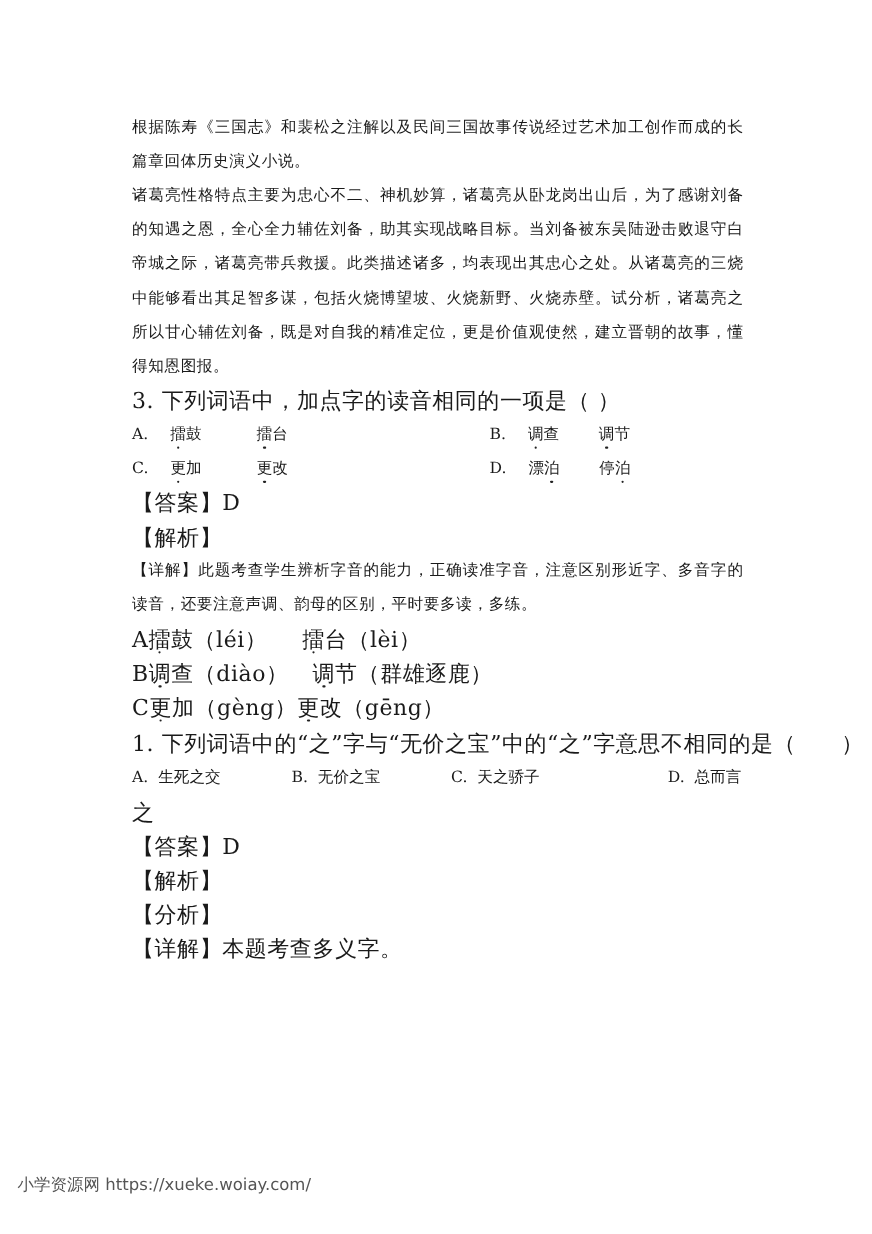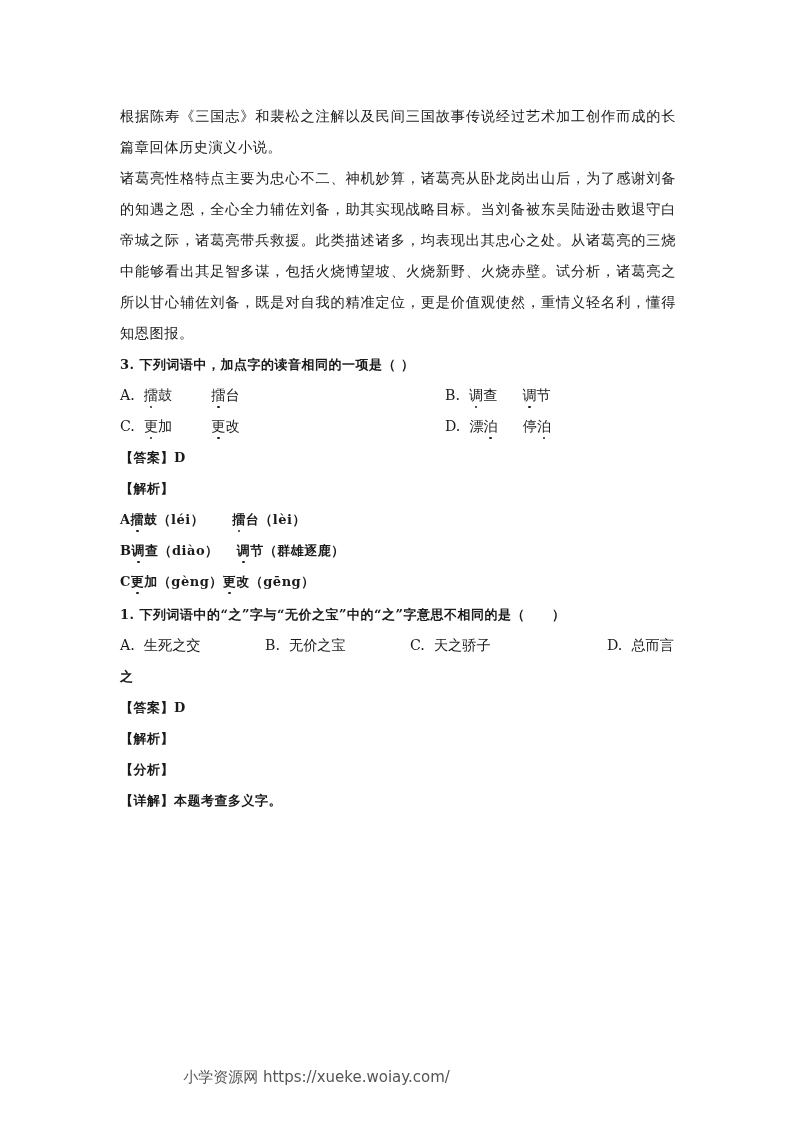--- a/index.html
+++ b/index.html
@@ -1,37 +1,37 @@
 <!DOCTYPE html>
 <html><head>
 <meta charset="utf-8">
 <style>
   html, body { margin: 0; padding: 0; background: #ffffff; }
   body { width: 793px; height: 1122px; position: relative; overflow: hidden;
          font-family: "DejaVu Serif", "Liberation Serif", serif; color: #1a1a1a; }
   .page { position: absolute; left: 120px; top: 101px; width: 556px; }
-  .line { font-size: 13px; line-height: 31px; height: 31px; white-space: nowrap; letter-spacing: 0.5px; font-weight: bold; }
+  .line { font-size: 20px; line-height: 31px; height: 31px; white-space: nowrap; letter-spacing: 0.5px; }
   .para { font-size: 14.2px; line-height: 31px; letter-spacing: 0.55px; text-align: justify; }
   .opts { position: relative; height: 31px; font-size: 14.2px; line-height: 31px; white-space: nowrap; }
   .opts .opt { position: absolute; top: 0; }
-  .w { display: inline-block; }
+  .w { display: inline-block; margin-left: 11px; }
   .dot { position: relative; display: inline-block; }
   .dot::after { content: ""; position: absolute; left: 50%; bottom: 3px; width: 2.5px; height: 2.5px;
                 margin-left: -1.25px; background: #222; border-radius: 50%; }
   .gap { display: inline-block; width: 30px; }
-  .footer { position: absolute; left: 0; width: 633px; top: 1068px; text-align: center;
-            font-family: "DejaVu Sans", "Liberation Sans", sans-serif; font-size: 15px; color: #555; }
+  .footer { position: absolute; left: 0; width: 633px; top: 1068px; text-align: left;
+            font-family: "DejaVu Sans", "Liberation Sans", sans-serif; font-size: 15px; color: #555; padding-left: 16px; }
 </style>
 </head>
 <body>
 
 <div class="page">
 
   <div class="para">根据陈寿《三国志》和裴松之注解以及民间三国故事传说经过艺术加工创作而成的长篇章回体历史演义小说。</div>
-  <div class="para">诸葛亮性格特点主要为忠心不二、神机妙算，诸葛亮从卧龙岗出山后，为了感谢刘备的知遇之恩，全心全力辅佐刘备，助其实现战略目标。当刘备被东吴陆逊击败退守白帝城之际，诸葛亮带兵救援。此类描述诸多，均表现出其忠心之处。从诸葛亮的三烧中能够看出其足智多谋，包括火烧博望坡、火烧新野、火烧赤壁。试分析，诸葛亮之所以甘心辅佐刘备，既是对自我的精准定位，更是价值观使然，重情义轻名利，懂得知恩图报。</div>
+  <div class="para">诸葛亮性格特点主要为忠心不二、神机妙算，诸葛亮从卧龙岗出山后，为了感谢刘备的知遇之恩，全心全力辅佐刘备，助其实现战略目标。当刘备被东吴陆逊击败退守白帝城之际，诸葛亮带兵救援。此类描述诸多，均表现出其忠心之处。从诸葛亮的三烧中能够看出其足智多谋，包括火烧博望坡、火烧新野、火烧赤壁。试分析，诸葛亮之所以甘心辅佐刘备，既是对自我的精准定位，更是价值观使然，建立晋朝的故事，懂得知恩图报。</div>
 
   <div class="line">3. 下列词语中，加点字的读音相同的一项是（ ）</div>
 
   <div class="opts">
     <span class="opt" style="left:0">
       <span>A.</span>&nbsp;
       <span class="w"><span class="dot">擂</span><span>鼓</span></span>
       <span class="gap"></span>
       <span class="w"><span class="dot">擂</span><span>台</span></span>
     </span>
@@ -53,20 +53,21 @@
     <span class="opt" style="left:325px">
       <span>D.</span>&nbsp;
       <span class="w"><span>漂</span><span class="dot">泊</span></span>
       <span class="gap" style="width:16px"></span>
       <span class="w"><span>停</span><span class="dot">泊</span></span>
     </span>
   </div>
 
   <div class="line"><span>【答案】</span><span>D</span></div>
   <div class="line">【解析】</div>
+  <div class="para"><span>【详解】</span><span>此题考查学生辨析字音的能力，正确读准字音，注意区别形近字、多音字的读音，还要注意声调、韵母的区别，平时要多读，多练。</span></div>
 
   <div class="line">
     <span>A</span><span class="dot">擂</span><span>鼓</span><span>（léi）</span>
     <span style="display:inline-block;width:18px"></span>
     <span class="dot">擂</span><span>台</span><span>（lèi）</span>
   </div>
   <div class="line">
     <span>B</span><span class="dot">调</span><span>查</span><span>（diào）</span>
     <span style="display:inline-block;width:8px"></span>
     <span class="dot">调</span><span>节</span><span>（群雄逐鹿）</span>

